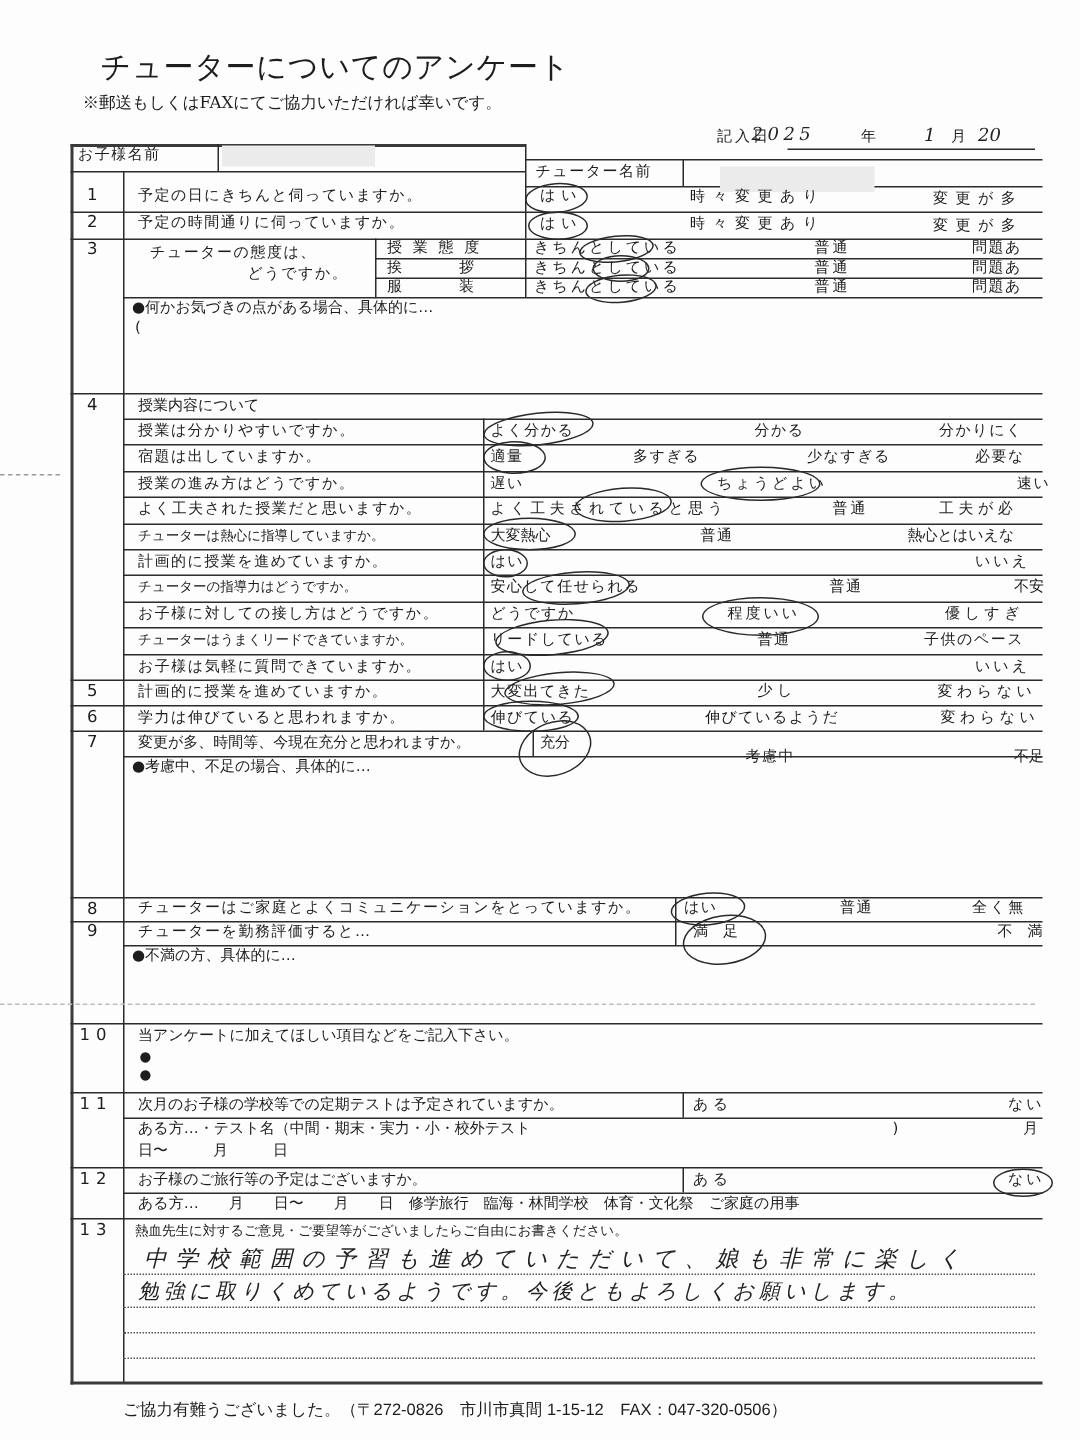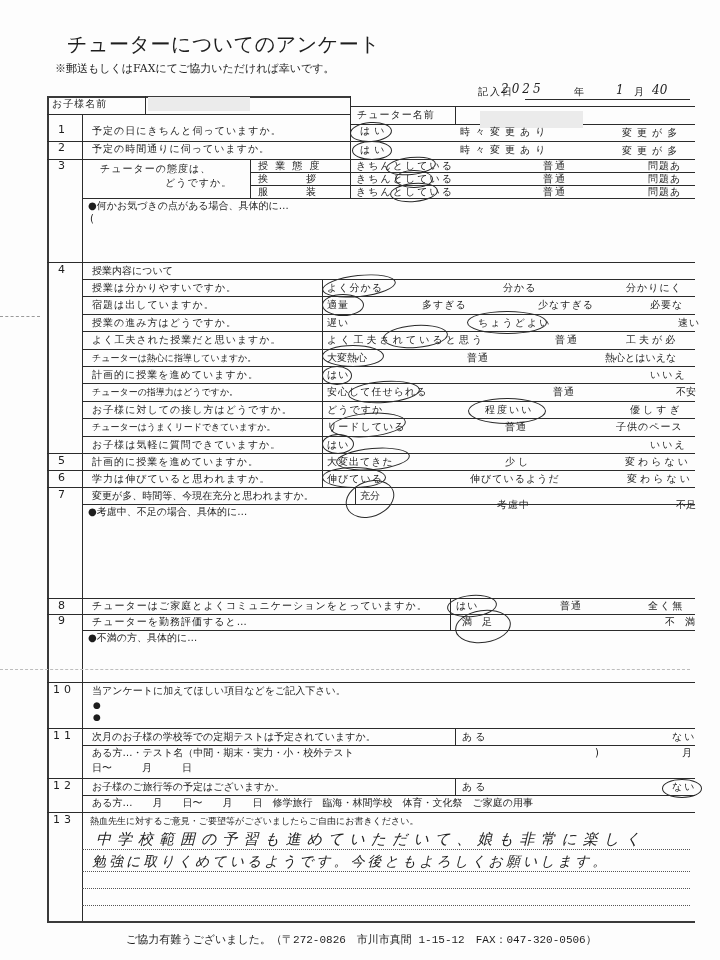--- a/index.html
+++ b/index.html
@@ -21,37 +21,37 @@
     .hl.dot { height: 0; background: none; border-top: 1px dotted #555; }
     .vl { position: absolute; width: 1px; background: #2b2b2b; }
     .vl.thick { width: 2px; background: #3a3a3a; }
     .redact { position: absolute; background: #ebebeb; }
     .circle { position: absolute; border: 1.3px solid #2a2a2a; border-radius: 50%; box-sizing: border-box; }
     .title { font-family: "DejaVu Serif", "Liberation Serif", serif; font-size: 20px; line-height: 24px; letter-spacing: 0.5px; }
     .subtitle { font-family: "DejaVu Serif", "Liberation Serif", serif; font-size: 11px; line-height: 14px; }
     .hand { font-family: "DejaVu Serif", "Liberation Serif", serif; font-style: italic; color: #222; }
     .hw1 { font-size: 15px; line-height: 18px; letter-spacing: 6px; }
     .hw2 { font-size: 14px; line-height: 18px; letter-spacing: 3px; }
-    .footer { font-family: Liberation Mono, monospace; font-size: 11px; line-height: 14px; margin-left: 44px; }
+    .footer { font-family: Liberation Sans, sans-serif; font-size: 11px; line-height: 14px; }
     .faint { position: absolute; height: 0; border-top: 1px dashed #9a9a9a; }
   </style>
 </head>
 <body>
 
 <div id="page">
 
   <div class="t title" style="left:67px;top:32px;">チューターについてのアンケート</div>
   <div class="t subtitle" style="left:55px;top:62px;">※郵送もしくはFAXにてご協力いただければ幸いです。</div>
 
   <div class="t sp2" style="left:478px;top:86px;">記入日</div>
   <div class="t hand sp3" style="left:501px;top:83px;font-size:12px;">2025</div>
   <div class="t" style="left:574px;top:86px;">年</div>
   <div class="t hand" style="left:616px;top:84px;font-size:12px;">1</div>
   <div class="t" style="left:634px;top:86px;">月</div>
-  <div class="t hand" style="left:652px;top:84px;font-size:12px;">40</div>
+  <div class="t hand" style="left:652px;top:84px;font-size:12px;">20</div>
   <div class="hl" style="left:525px;top:99px;width:165px;"></div>
 
   <div class="vl thick" style="left:47px;top:96px;height:827px;"></div>
   <div class="vl" style="left:82px;top:114px;height:808px;"></div>
   <div class="hl thick" style="left:47px;top:96px;width:303px;"></div>
   <div class="hl" style="left:47px;top:114px;width:303px;"></div>
   <div class="vl" style="left:145px;top:96px;height:18px;"></div>
   <div class="vl" style="left:350px;top:96px;height:63px;"></div>
   <div class="hl" style="left:350px;top:106px;width:345px;"></div>
   <div class="hl" style="left:350px;top:124px;width:345px;"></div>
@@ -164,21 +164,21 @@
   <div class="hl" style="left:82px;top:436px;width:613px;"></div>
 
   <div class="t sp1" style="left:92px;top:439px;">お子様は気軽に質問できていますか。</div>
   <div class="t sp1" style="left:327px;top:439px;">はい</div>
   <div class="t sp2" style="left:650px;top:439px;">いいえ</div>
   <div class="hl" style="left:47px;top:453px;width:648px;"></div>
 
   <div class="t num" style="left:58px;top:455px;">5</div>
   <div class="t sp1" style="left:92px;top:456px;">計画的に授業を進めていますか。</div>
   <div class="t sp1" style="left:327px;top:456px;">大変出てきた</div>
-  <div class="t sp3" style="left:505px;top:456px;">少し</div>
+  <div class="t sp3" style="left:505px;top:456px;font-family:Liberation Mono, monospace;">少し</div>
   <div class="t sp3" style="left:625px;top:456px;">変わらない</div>
   <div class="hl" style="left:47px;top:470px;width:648px;"></div>
 
   <div class="t num" style="left:58px;top:472px;">6</div>
   <div class="t sp1" style="left:92px;top:473px;">学力は伸びていると思われますか。</div>
   <div class="t sp1" style="left:327px;top:473px;">伸びている</div>
   <div class="t sp1" style="left:470px;top:473px;">伸びているようだ</div>
   <div class="t sp3" style="left:627px;top:473px;">変わらない</div>
   <div class="hl" style="left:47px;top:487px;width:648px;"></div>
 

